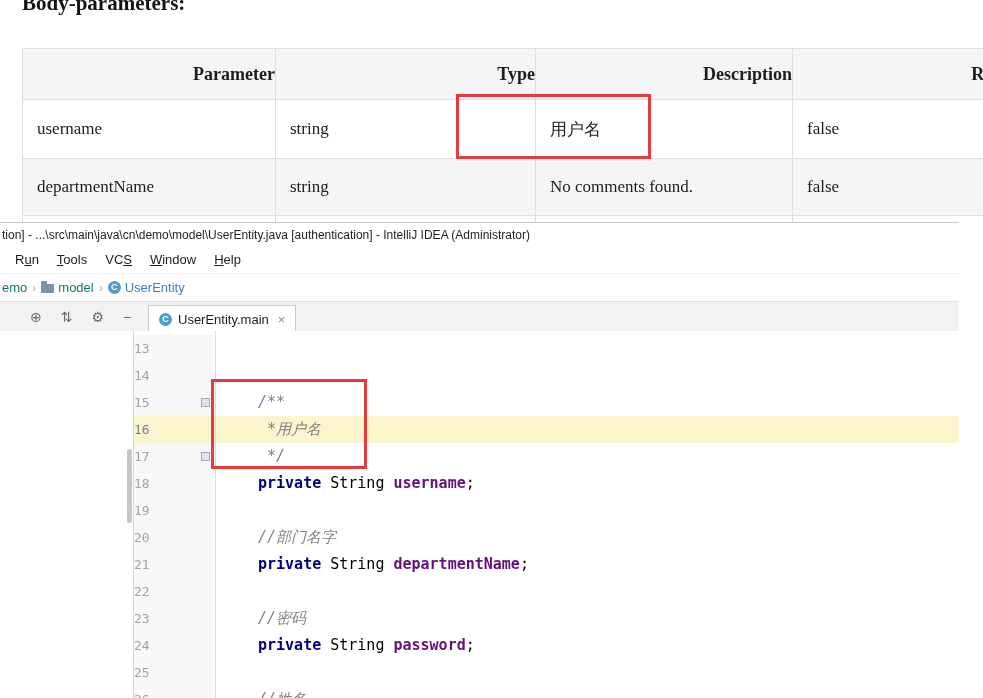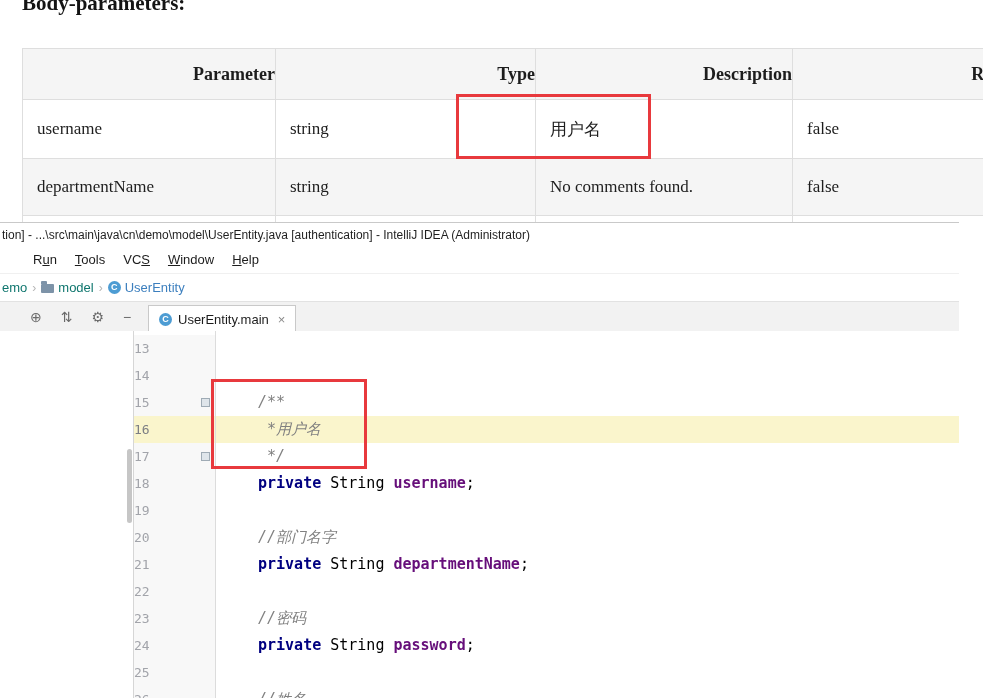--- a/index.html
+++ b/index.html
@@ -22,21 +22,21 @@
   .doc tbody tr:nth-child(3) td{height:40px;background:#fff;}
 
   .annot{position:absolute;border:3px solid var(--annotation-red,#e8393d);pointer-events:none;}
   .annot-table{left:456px;top:94px;width:189px;height:59px;}
 
   
   .ide{position:absolute;top:222px;left:0;width:959px;height:476px;background:#fff;
        border-top:1px solid #c9c9c9;color:#222;box-sizing:border-box;}
   .titlebar{height:24px;line-height:24px;padding-left:2px;font-size:12px;color:#1f1f1f;
             background:#fff;white-space:nowrap;overflow:hidden;}
-  .menubar{height:26px;line-height:26px;display:flex;padding-left:24px;font-size:13px;
+  .menubar{height:26px;line-height:26px;display:flex;padding-left:6px;font-size:13px;
            background:#fff;border-bottom:1px solid #f0f0f0;}
   .menu-item{padding:0 9px;cursor:default;color:#1c1c1c;}
   .menu-item u{text-decoration:underline;}
   .navbar{height:27px;display:flex;align-items:center;padding-left:2px;font-size:13px;
           background:#fff;}
   .crumb{display:inline-flex;align-items:center;gap:4px;cursor:pointer;}
   .crumb-sep{color:#b5b5b5;margin:0 5px;font-size:12px;}
   .crumb-label{color:#0f766e;}
   .crumb.class .crumb-label{color:var(--breadcrumb-class,#3c7fbe);}
   .folder-icon{position:relative;width:13px;height:9px;background:#7d93a8;border-radius:1px;

